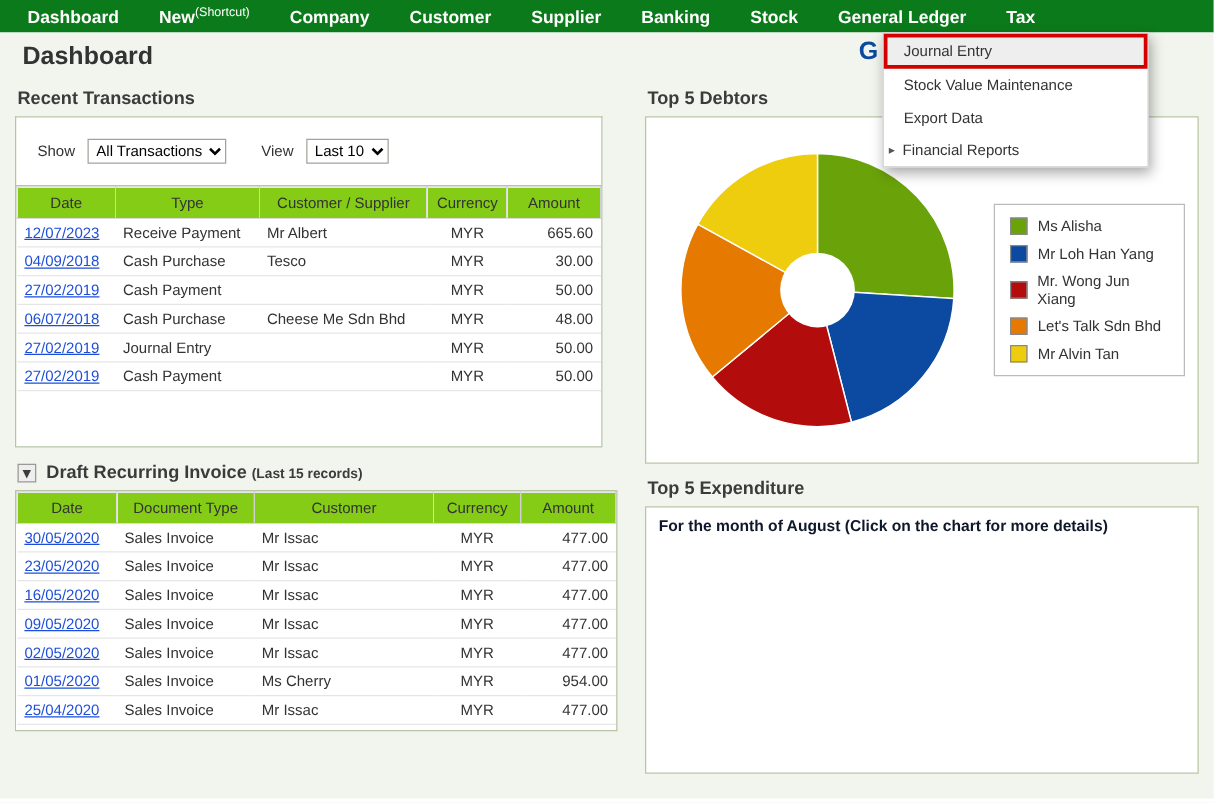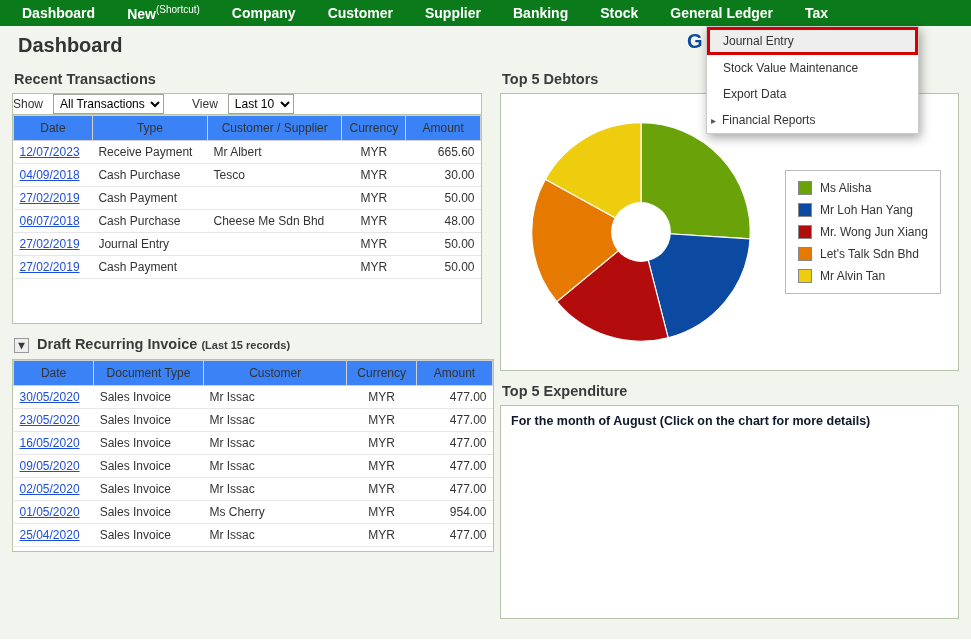--- a/index.html
+++ b/index.html
@@ -57,36 +57,36 @@
   }
   .page {
     background: #f2f5ed;
     padding: 2px 12px 12px;
   }
   .page-title {
     font-size: 20px;
     font-weight: bold;
     padding: 6px 6px 10px;
   }
-  .columns { display: flex; gap: 6px; justify-content: space-between; }
+  .columns { display: flex; gap: 22px; justify-content: space-between; }
   .col-left .panel:first-child { width: 470px; }
   .col-left .panel:last-child { width: 482px; }
   .col-right { flex: 1; }
   .panel { margin-bottom: 8px; }
   .panel-title {
     font-size: 14.5px;
     font-weight: bold;
     color: #3b3b3b;
     padding: 4px 2px 6px;
   }
   .panel-title .sub { font-size: 11px; font-weight: bold; }
   .filters {
     background: #fff;
     border: 1px solid #b6c5a5;
-    padding: 0;
+    padding: 17px;
     display: flex;
     align-items: center;
     gap: 10px;
     border-bottom: none;
   }
   .filters label { font-size: 12px; }
   .filters select {
     font-size: 12px;
     border: 1px solid #9fa59b;
     padding: 1px 2px;
@@ -96,21 +96,21 @@
   .narrow { min-width: 60px; }
   .grid-wrap {
     background:#fff;
     border:1px solid #b6c5a5;
     height: 210px;
     overflow-y: scroll;
   }
   .grid-wrap.h2 { height: 193px; }
   table.grid { width:100%; border-collapse: collapse; table-layout: fixed; }
   table.grid th {
-    background: #3b82f6;
+    background: #84cc16;
     font-weight: normal;
     font-size: 12px;
     padding: 5px 6px;
     border: 1px solid #d0d0d0;
     text-align: center;
     position: sticky;
     top: 0;
   }
   table.grid td {
     font-size: 12px;

